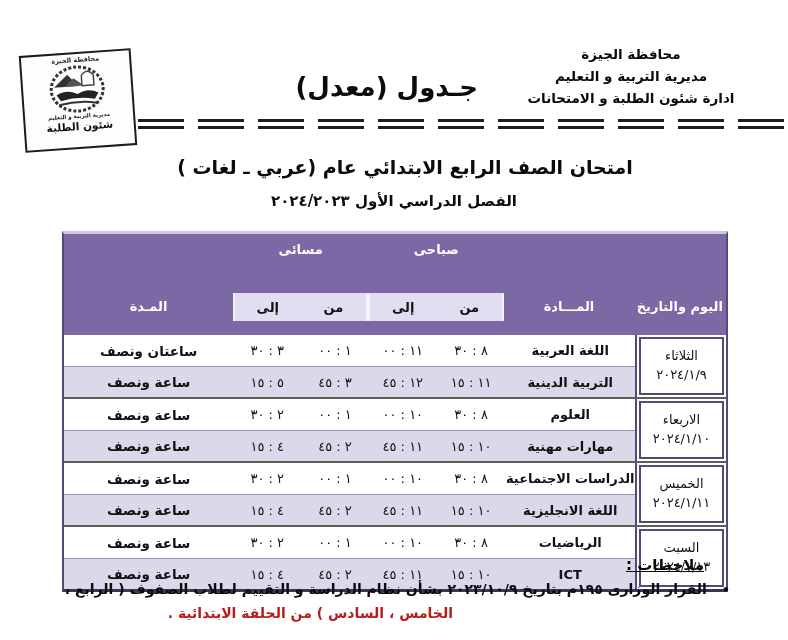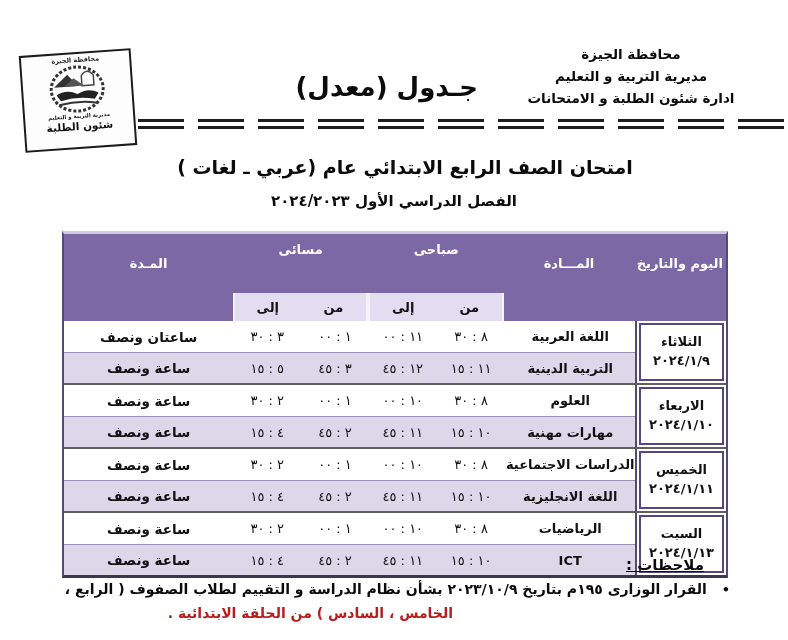--- a/index.html
+++ b/index.html
@@ -55,29 +55,29 @@
     position:absolute; top:231px; right:60px; width:666px;
     border:2px solid #55497b; border-top:3px solid #cfc8e0; border-bottom:3px solid #3d3650;
     font-size:13px;
   }
   .thead { display:flex; background:#7c68a4; color:#ffffff; font-weight:bold; }
   .th-span2 { display:flex; flex-direction:column;gap:29px; }
   .th-top { height:30px; display:flex; align-items:center; justify-content:center; }
   .th-sub { height:28px; display:flex; background:#e2ddf0; color:#111;
             border-right:2px solid #f4f2fa; border-left:2px solid #f4f2fa; }
   .th-sub > div { flex:1; display:flex; align-items:center; justify-content:center; font-weight:bold; }
-  .th-full { display:flex; align-items:center; justify-content:center; height:58px; }
+  .th-full { display:flex; align-items:center; justify-content:center; height:58px;margin-top:43px; }
   .w-day { width:93px; } .w-subj { width:130px; } .w-morn { width:137px; }
   .w-even { width:136px; } .w-dur { width:170px; }
 
   .group { display:flex; }
   .group + .group { border-top:2px solid #5f5f5f; }
   .g-date {
     width:93px; display:flex; flex-direction:column; align-items:center; justify-content:center;
-    border-left:2px solid #55497b; padding:2px;font-weight:bold;
+    border-left:2px solid #55497b; padding:2px;
   }
   .date-box {
     width:100%; height:100%; border:2px solid #55497b; background:#fff;
     display:flex; flex-direction:column; align-items:center; justify-content:center;
     line-height:1.45;
   }
   .g-rows { width:571px; display:flex; flex-direction:column; }
   .row { display:flex; height:31px; align-items:stretch; }
   .row + .row { border-top:1px solid #9a92b4; }
   .row.alt { background:#ddd7ea; }

